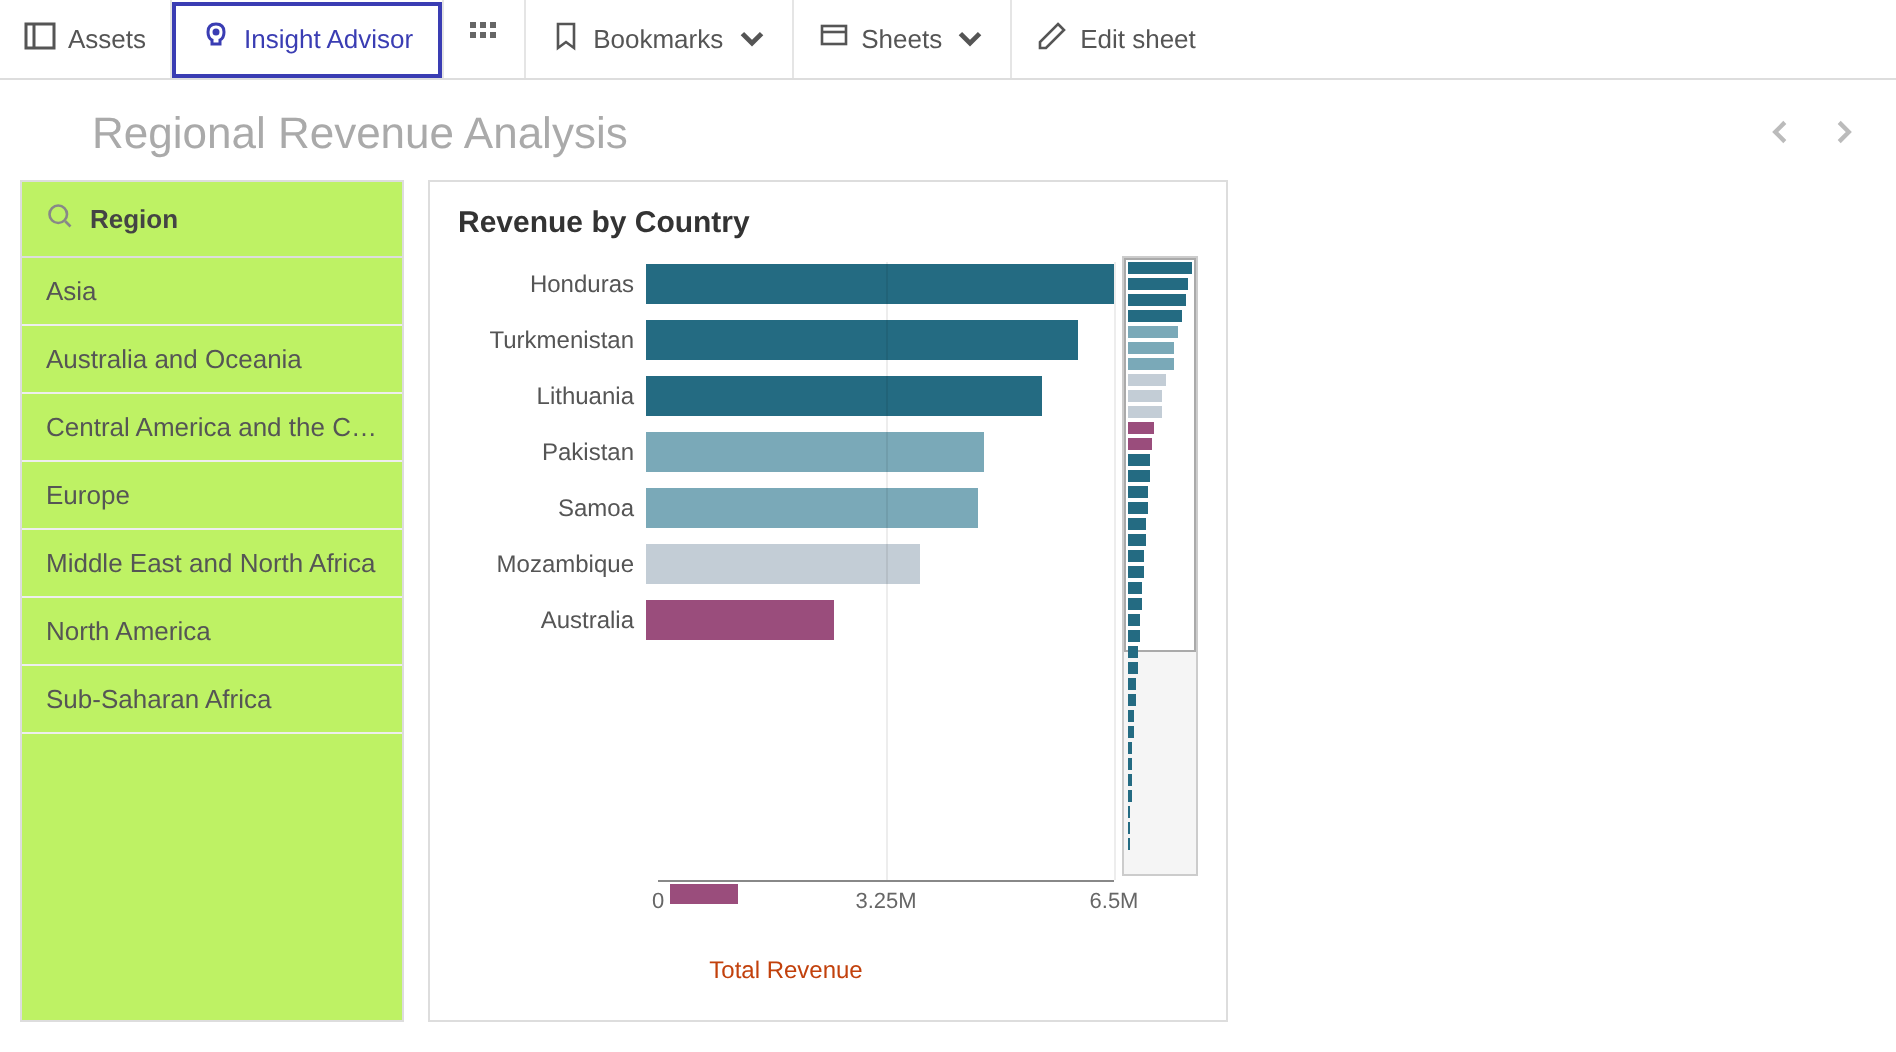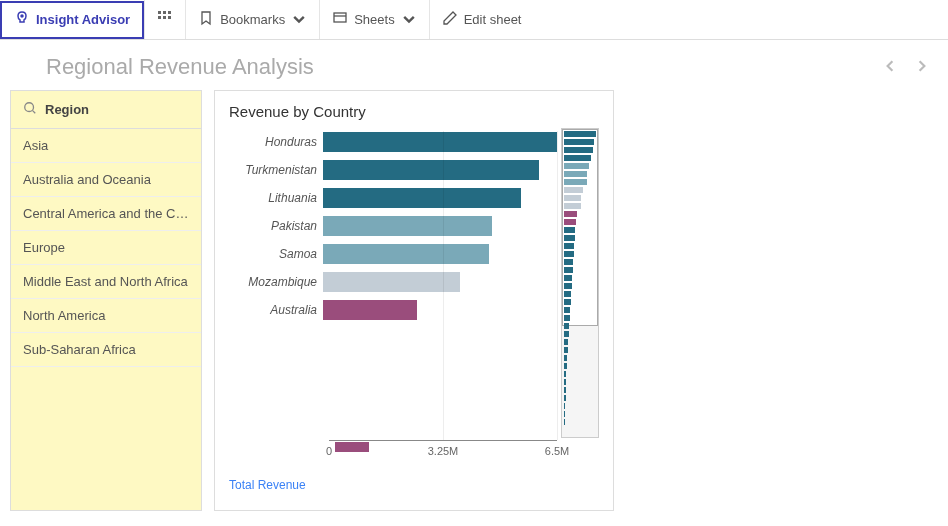--- a/index.html
+++ b/index.html
@@ -1,62 +1,69 @@
 <!DOCTYPE html>
 <html><head>
 <meta charset="utf-8">
 <style>
 * { box-sizing: border-box; margin: 0; padding: 0; }
 body { font-family: -apple-system, BlinkMacSystemFont, "Segoe UI", Arial, sans-serif; font-size: 13px; color: #333; background: #fff; width: 948px; height: 526px; overflow: hidden; }
 
 .toolbar { display: flex; align-items: center; height: 40px; border-bottom: 1px solid #ddd; background: #fff; }
 .tb-item { display: flex; align-items: center; gap: 6px; padding: 0 12px; height: 100%; border-right: 1px solid #e5e5e5; cursor: pointer; color: #555; }
 .tb-item.noborder { border-right: none; }
-.tb-item.active { border: 2px solid #3a3db3; color: #3a3db3; font-weight: 700; height: 38px; }
+.tb-item.active { border: 2px solid #3a3db3; color: #3a3db3; font-weight: 400; height: 38px; }
 .tb-item svg { width: 16px; height: 16px; }
 .tb-sel-group { display: flex; align-items: center; gap: 8px; padding: 0 12px; flex: 1; color: #999; }
 .tb-sel-group .icon { width: 18px; height: 18px; display: flex; align-items: center; justify-content: center; }
 .tb-right { display: flex; align-items: center; height: 100%; }
 .chev { width: 10px; height: 10px; }
 
 .page-header { display: flex; align-items: center; justify-content: space-between; padding: 14px 20px 10px; margin-left: 26px; }
 .page-title { font-size: 22px; font-weight: 400; color: #aaa; }
 .pager { display: flex; gap: 20px; color: #ccc; }
 .pager svg { width: 12px; height: 12px; cursor: pointer; }
 
 .content { display: flex; gap: 12px; padding: 0 10px 10px; }
-.filter-panel { width: 192px; background: #fef9c3; border: 1px solid #ddd; }
+.filter-panel { width: 192px; background: #bef264; border: 1px solid #ddd; }
 .filter-head { display: flex; align-items: center; gap: 8px; padding: 10px 12px; border-bottom: 1px solid #ddd; font-weight: 600; color: #444; }
 .filter-head svg { width: 14px; height: 14px; color: #888; }
 .filter-item { padding: 9px 12px; border-bottom: 1px solid #eee; color: #555; cursor: pointer; white-space: nowrap; overflow: hidden; text-overflow: ellipsis; }
 
 .chart-panel { width: 400px; background: #fff; border: 1px solid #ddd; padding: 12px 14px; position: relative; }
-.chart-title { font-size: 15px; font-weight: 400; color: #333; margin-bottom: 8px; }
+.chart-title { font-size: 15px; font-weight: 700; color: #333; margin-bottom: 8px; }
 .chart-body { position: relative; height: 370px; }
 
 .bars { position: absolute; left: 0; top: 0; right: 42px; bottom: 60px; }
-.bar-row { display: flex; align-items: center; height: 28px; font-style: italic; }
+.bar-row { display: flex; align-items: center; height: 28px; }
 .bar-label { width: 94px; text-align: right; padding-right: 6px; font-size: 12px; color: #555; }
 .bar-track { flex: 1; position: relative; height: 20px; }
 .bar { height: 100%; }
 
 .minimap { position: absolute; top: 0; right: 0; width: 38px; bottom: 60px; border: 1px solid #ccc; background: #f5f5f5; padding: 2px; }
 .mm-viewport { position: absolute; left: 0; right: 0; top: 0; height: 64%; background: #fff; border: 1px solid #aaa; }
 .mm-bar { height: 6px; margin-bottom: 2px; position: relative; z-index: 1; }
 
 .axis { position: absolute; left: 100px; right: 42px; bottom: 28px; height: 30px; border-top: 1px solid #888; }
 .tick { position: absolute; top: 4px; font-size: 11px; color: #666; transform: translateX(-50%); }
 .tickline { position: absolute; top: -310px; bottom: 30px; width: 1px; background: rgba(0,0,0,0.07); }
-.xlabel { position: absolute; left: 0; right: 42px; bottom: 6px; text-align: left; font-size: 12px; color: #3b82f6; }
+.xlabel { position: absolute; left: 0; right: 42px; bottom: 6px; text-align: center; font-size: 12px; color: #c2410c; }
 .peek-bar { position: absolute; bottom: 46px; left: 106px; width: 34px; height: 10px; background: #9a4d7c; }
 </style>
 </head>
 <body>
 
 <div class="toolbar">
+  <div class="tb-item">
+    <span><svg viewBox="0 0 16 16" fill="none" stroke="currentColor" stroke-width="1.5">
+          <rect x="1" y="2" width="14" height="12"></rect>
+          <line x1="5" y1="2" x2="5" y2="14"></line>
+        </svg></span>
+    <span>Assets</span>
+  </div>
   <div class="tb-item active">
     <span><svg viewBox="0 0 16 16" fill="none" stroke="currentColor" stroke-width="1.5">
           <path d="M8 2 Q4 2 4 6 Q4 9 6 10 L6 12 L10 12 L10 10 Q12 9 12 6 Q12 2 8 2 Z"></path>
           <circle cx="8" cy="6" r="1" fill="currentColor"></circle>
         </svg></span>
     <span>Insight Advisor</span>
   </div>
   <div class="tb-right">
     <div class="tb-item noborder" style="border-left:1px solid #e5e5e5">
       <span><svg viewBox="0 0 16 16" fill="#666">

